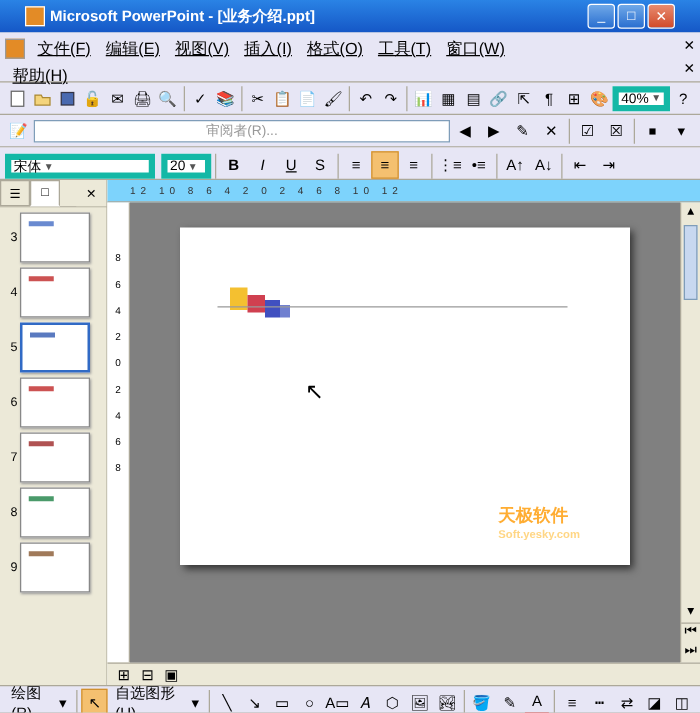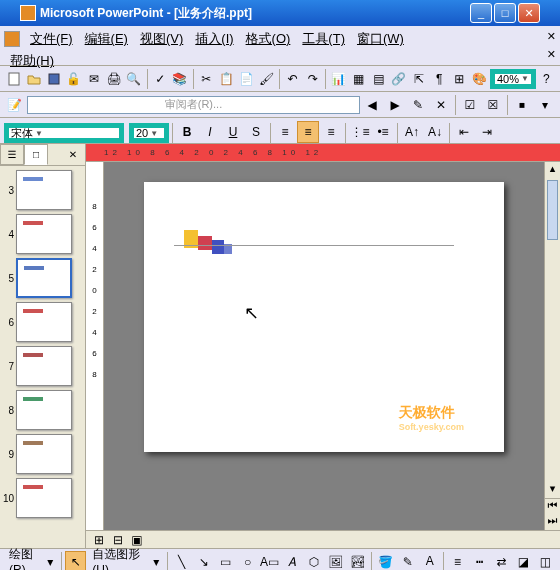--- a/index.html
+++ b/index.html
@@ -28,21 +28,21 @@
 .thumbtab { width: 24px; border: 1px solid #aca899; background: #ece9d8; display: flex; align-items: center; justify-content: center; font-size: 10px; cursor: pointer; }
 .thumbtab.active { background: #fff; border-bottom: 1px solid #fff; }
 .thumbtab.x { margin-left: auto; border: none; }
 .thumblist { flex: 1; overflow-y: auto; padding: 4px 2px; background: #ece9d8; }
 .thumb { display: flex; align-items: center; margin-bottom: 4px; }
 .thumb .num { width: 14px; text-align: right; font-size: 10px; padding-right: 2px; }
 .thumb .slide { width: 56px; height: 40px; background: #fff; border: 1px solid #888; box-shadow: 1px 1px 2px #999; position: relative; }
 .thumb.sel .slide { border: 2px solid #316ac5; }
 .thumb .slide .deco { position: absolute; top: 6px; left: 6px; width: 20px; height: 4px; }
 .editarea { flex: 1; display: flex; flex-direction: column; background: #fff; }
-.hruler { height: 18px; background: #ef4444; border-bottom: 1px solid #aca899; display: flex; align-items: center; padding-left: 18px; font-size: 8px; color: #333; letter-spacing: 4px; overflow: hidden; }
+.hruler { height: 18px; background: #7dd3fc; border-bottom: 1px solid #aca899; display: flex; align-items: center; padding-left: 18px; font-size: 8px; color: #333; letter-spacing: 4px; overflow: hidden; }
 .editbody { flex: 1; display: flex; }
 .vruler { width: 18px; background: #fff; border-right: 1px solid #aca899; display: flex; flex-direction: column; align-items: center; font-size: 8px; padding-top: 40px; gap: 12px; }
 .canvas { flex: 1; background: #808080; display: flex; align-items: flex-start; justify-content: center; padding: 20px 10px; position: relative; overflow: hidden; }
 .scroll-v { width: 16px; background: #ece9d8; border-left: 1px solid #aca899; display: flex; flex-direction: column; }
 .scroll-thumb { background: #c8d8f0; border: 1px solid #7f9db9; }
 .slide-main { width: 360px; height: 270px; background: #fff; box-shadow: 3px 3px 6px #333; position: relative; }
 .slide-art { position: absolute; top: 40px; left: 30px; width: 80px; height: 40px; }
 .slide-line { position: absolute; top: 63px; left: 30px; width: 280px; height: 1px; background: #999; }
 .cursor-arrow { position: absolute; top: 120px; left: 100px; font-size: 18px; color: #000; }
 .watermark { position: absolute; bottom: 20px; right: 40px; font-size: 14px; color: #f90; font-weight: bold; opacity: 0.8; }
@@ -217,26 +217,20 @@
           <div class="slide">
             <div class="deco" style="background:#4a9a6a"></div>
           </div>
         </div>
         <div class="thumb">
           <div class="num">9</div>
           <div class="slide">
             <div class="deco" style="background:#a07a5a"></div>
           </div>
         </div>
-        <div class="thumb">
-          <div class="num">10</div>
-          <div class="slide">
-            <div class="deco" style="background:#cc5252"></div>
-          </div>
-        </div>
       </div>
   </div>
 
   <div class="editarea">
     <div class="hruler">12 10 8 6 4 2 0 2 4 6 8 10 12</div>
     <div class="editbody">
       <div class="vruler" id="vruler">
           <span>8</span>
           <span>6</span>
           <span>4</span>

